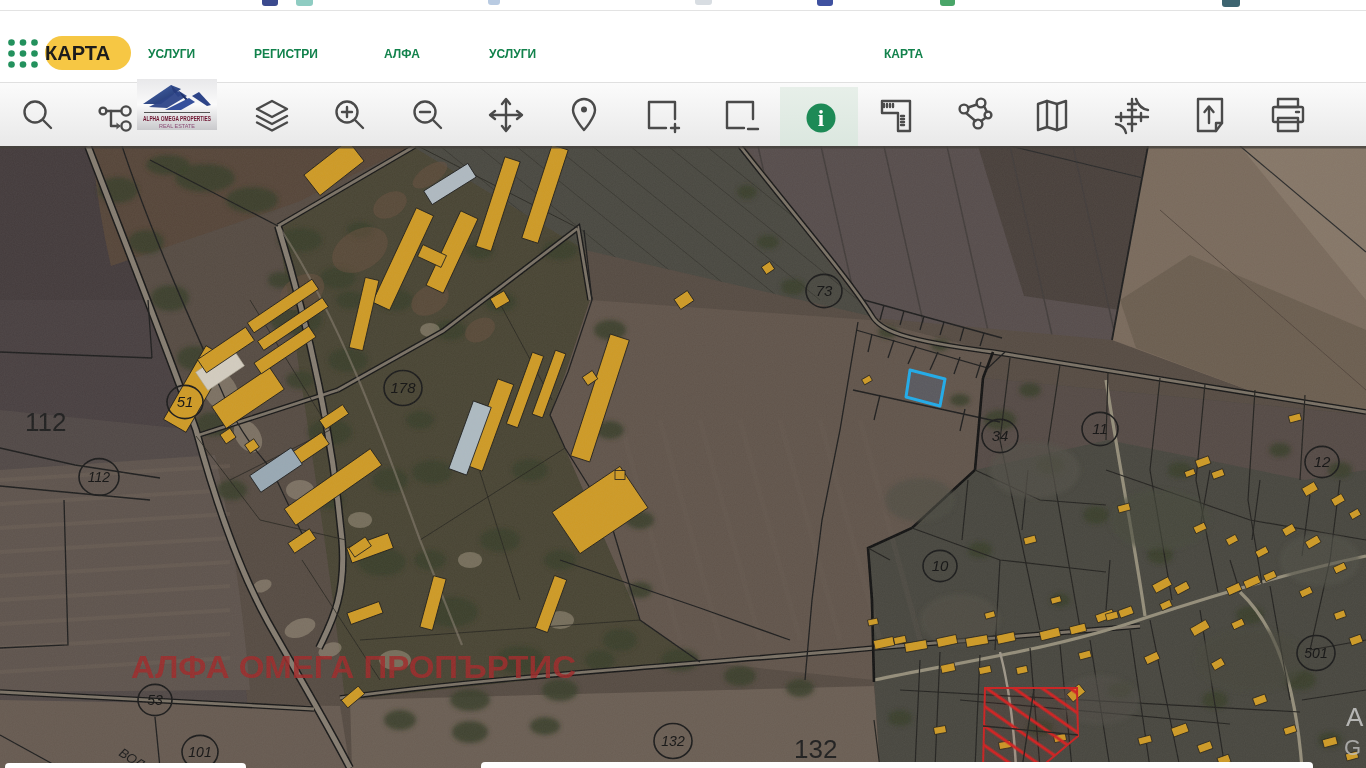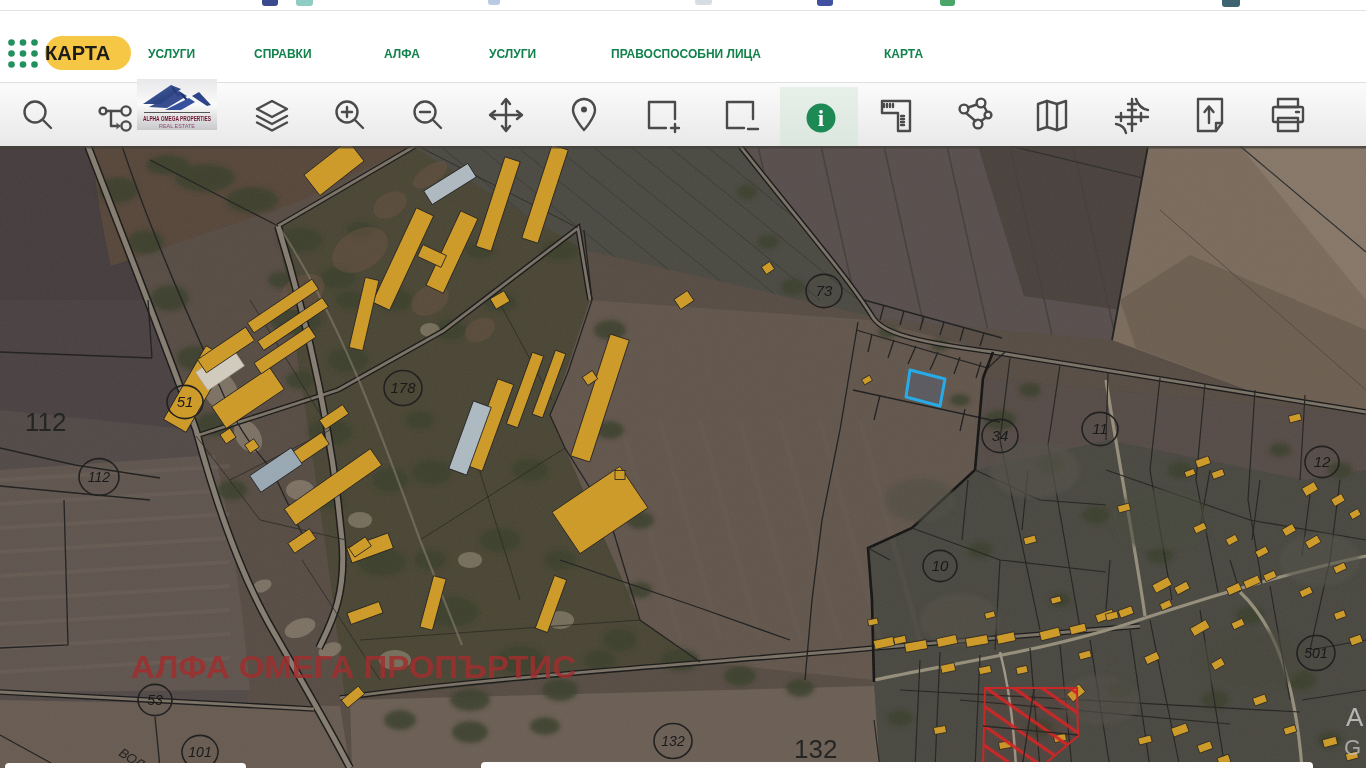--- a/index.html
+++ b/index.html
@@ -24,24 +24,23 @@
       <circle cx="11.5" cy="42.5" r="3.3" fill="#23915d"></circle>
       <circle cx="23" cy="42.5" r="3.3" fill="#23915d"></circle>
       <circle cx="34.5" cy="42.5" r="3.3" fill="#23915d"></circle>
       <circle cx="11.5" cy="53.5" r="3.3" fill="#23915d"></circle>
       <circle cx="23" cy="53.5" r="3.3" fill="#23915d"></circle>
       <circle cx="34.5" cy="53.5" r="3.3" fill="#23915d"></circle>
     </svg>
   <div style="position:absolute;left:45px;top:25px;width:86px;height:34px;background:#f6c744;border-radius:17px;
     text-align:left;line-height:34px;font-size:20px;font-weight:bold;color:#1c1c1c">КАРТА</div>
   <div class="mi" style="left:148px">УСЛУГИ</div>
-    <div class="mi" style="left:254px">СПРАВКИ</div>
+    <div class="mi" style="left:254px">РЕГИСТРИ</div>
     <div class="mi" style="left:384px">АЛФА</div>
     <div class="mi" style="left:489px">УСЛУГИ</div>
-    <div class="mi" style="left:611px">ПРАВОСПОСОБНИ ЛИЦА</div>
     <div class="mi" style="left:884px">КАРТА</div>
 </div>
 <div style="position:absolute;left:0;top:82px;width:1366px;height:64px;
   background:linear-gradient(#fbfbfb,#e9e9e9);border-top:1px solid #e0e0e0;box-sizing:border-box">
   <svg style="position:absolute;left:14px;top:8px" width="48" height="48" viewBox="0 0 48 48">
       <g fill="none" stroke="#4a4a4a" stroke-width="2.4" stroke-linecap="round" stroke-linejoin="round">
         <circle cx="21" cy="21" r="10.5"></circle>
         <line x1="29" y1="29" x2="37" y2="37"></line>
       </g>
     </svg>

